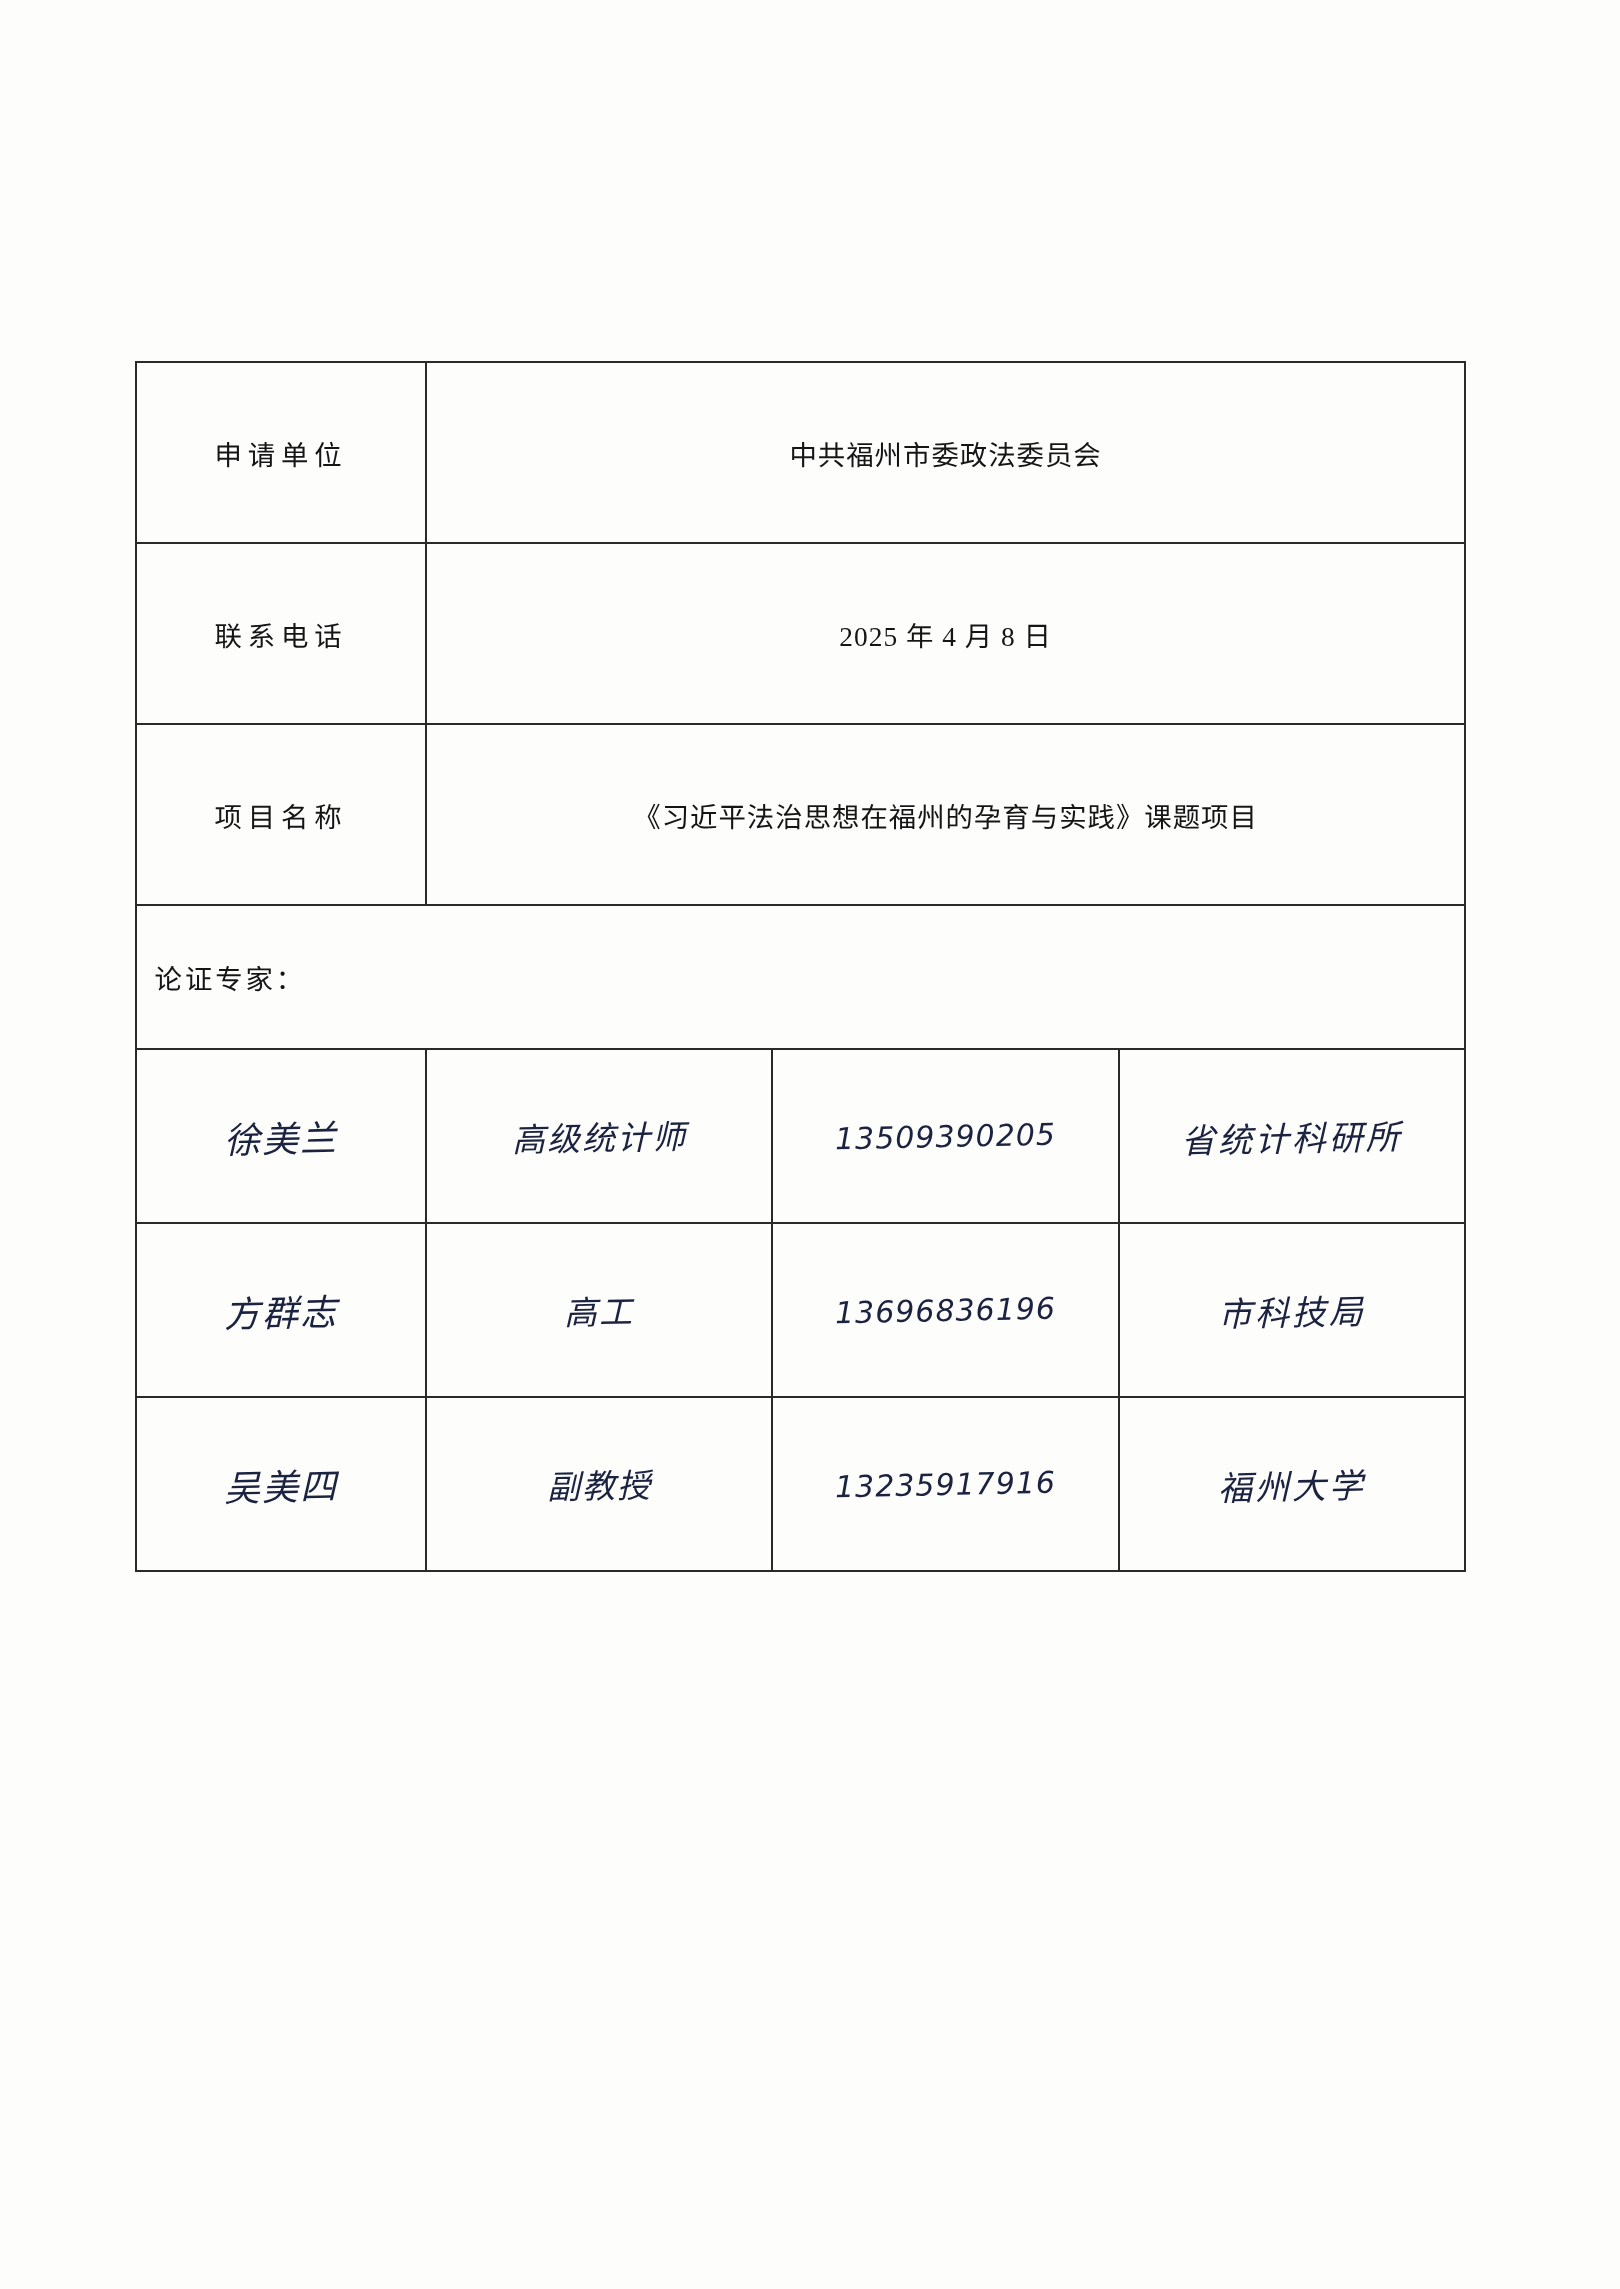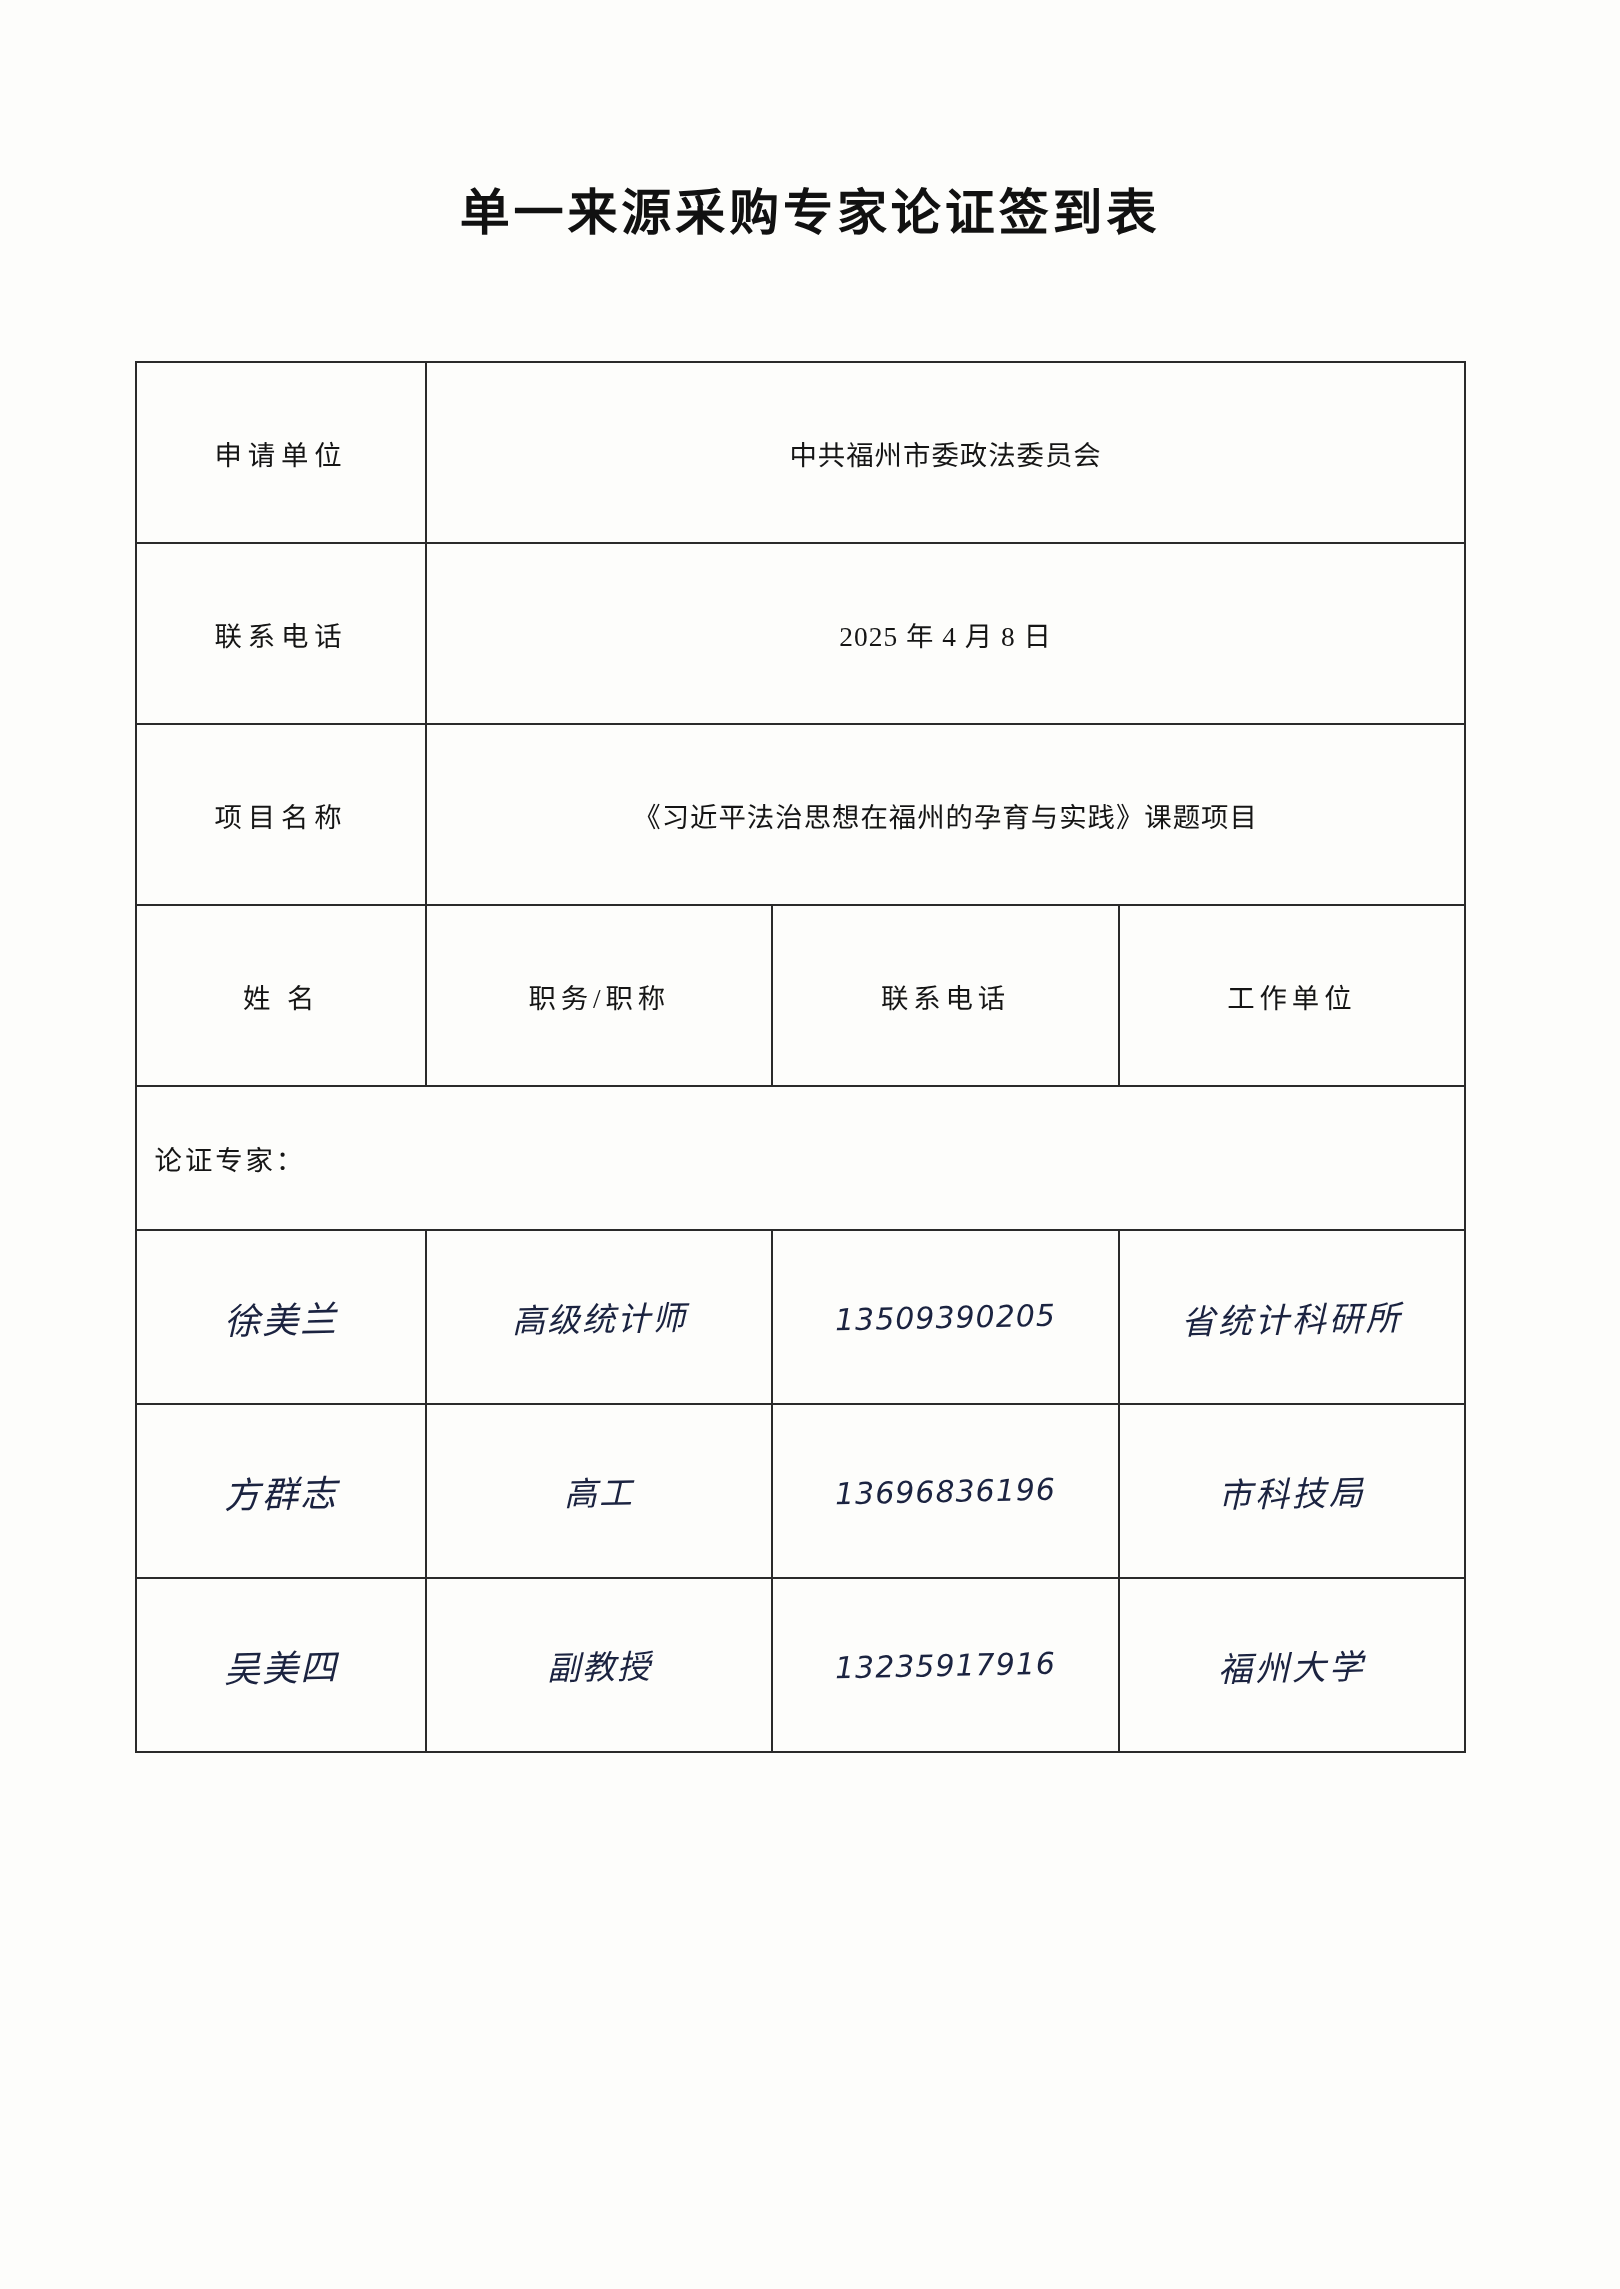--- a/index.html
+++ b/index.html
@@ -96,44 +96,37 @@
   .c-name { width: 253px; }
   .c-title { width: 211px; }
   .c-phone { width: 263px; }
   .c-org { width: auto; }
 </style>
 </head>
 <body>
 
 <div class="page">
 
-  <div class="doc-title">单一来源采购专家论证签到表</div>
 
   <div class="table-wrap">
     <table class="form">
       <tbody>
         <tr class="row-tall">
           <td class="label-cell">申请单位</td>
           <td class="value-cell" colspan="3">中共福州市委政法委员会</td>
         </tr>
         <tr class="row-tall">
           <td class="label-cell">联系电话</td>
           <td class="value-cell" colspan="3">2025 年 4 月 8 日</td>
         </tr>
         <tr class="row-tall">
           <td class="label-cell">项目名称</td>
           <td class="value-cell" colspan="3">《习近平法治思想在福州的孕育与实践》课题项目</td>
         </tr>
 
-        <tr class="row-head">
-          <td class="head-cell c-name">姓 名</td>
-          <td class="head-cell c-title">职务/职称</td>
-          <td class="head-cell c-phone">联系电话</td>
-          <td class="head-cell c-org">工作单位</td>
-        </tr>
 
         <tr class="row-expert-label">
           <td class="expert-label" colspan="4">论证专家：</td>
         </tr>
 
         <tr class="row-sign">
           <td>
               <div class="hw-wrap">
                 <span class="hw name">徐美兰</span>
               </div>

